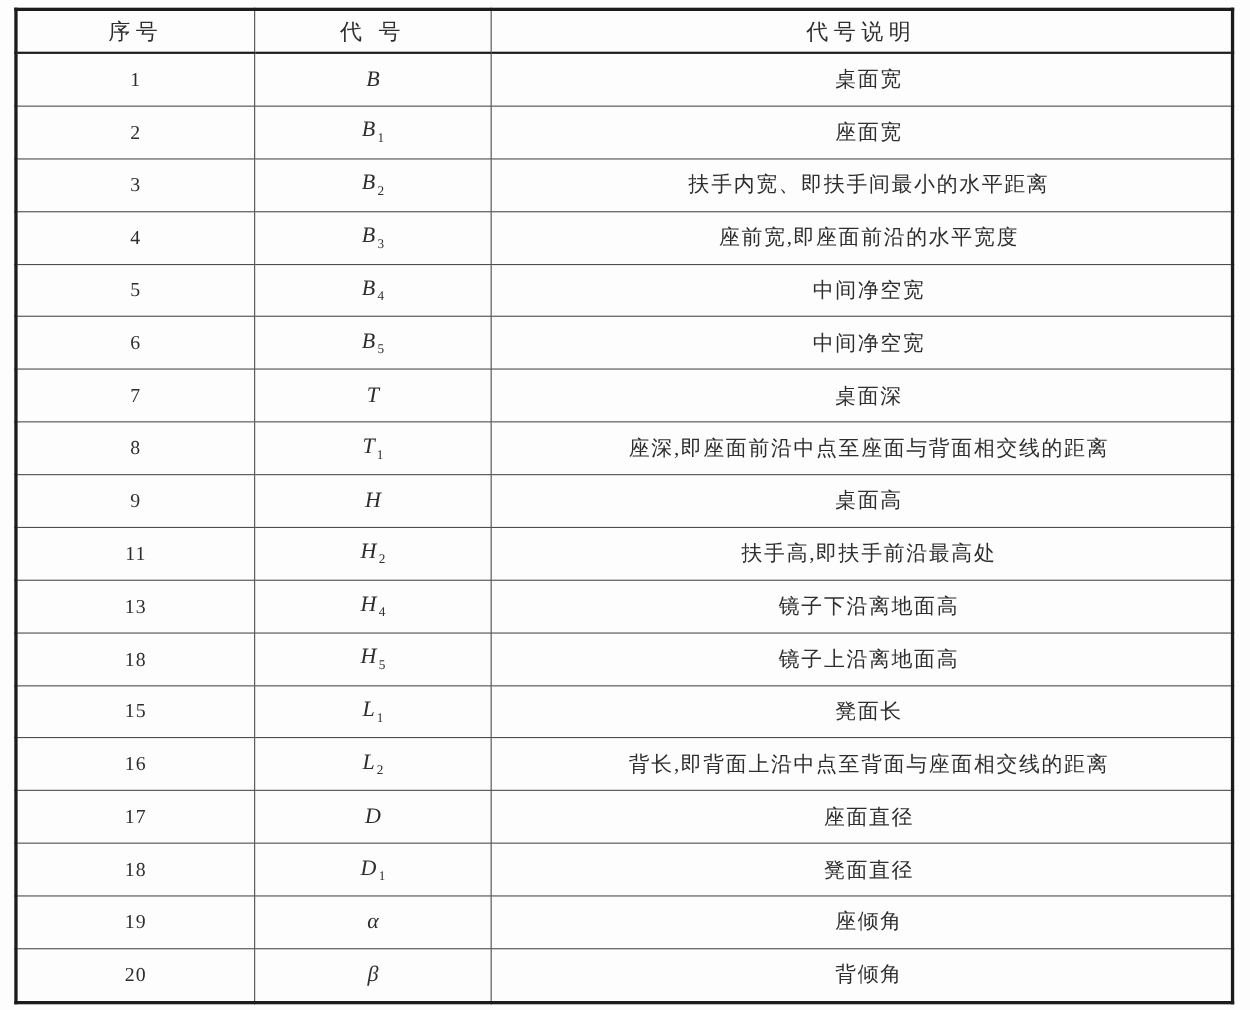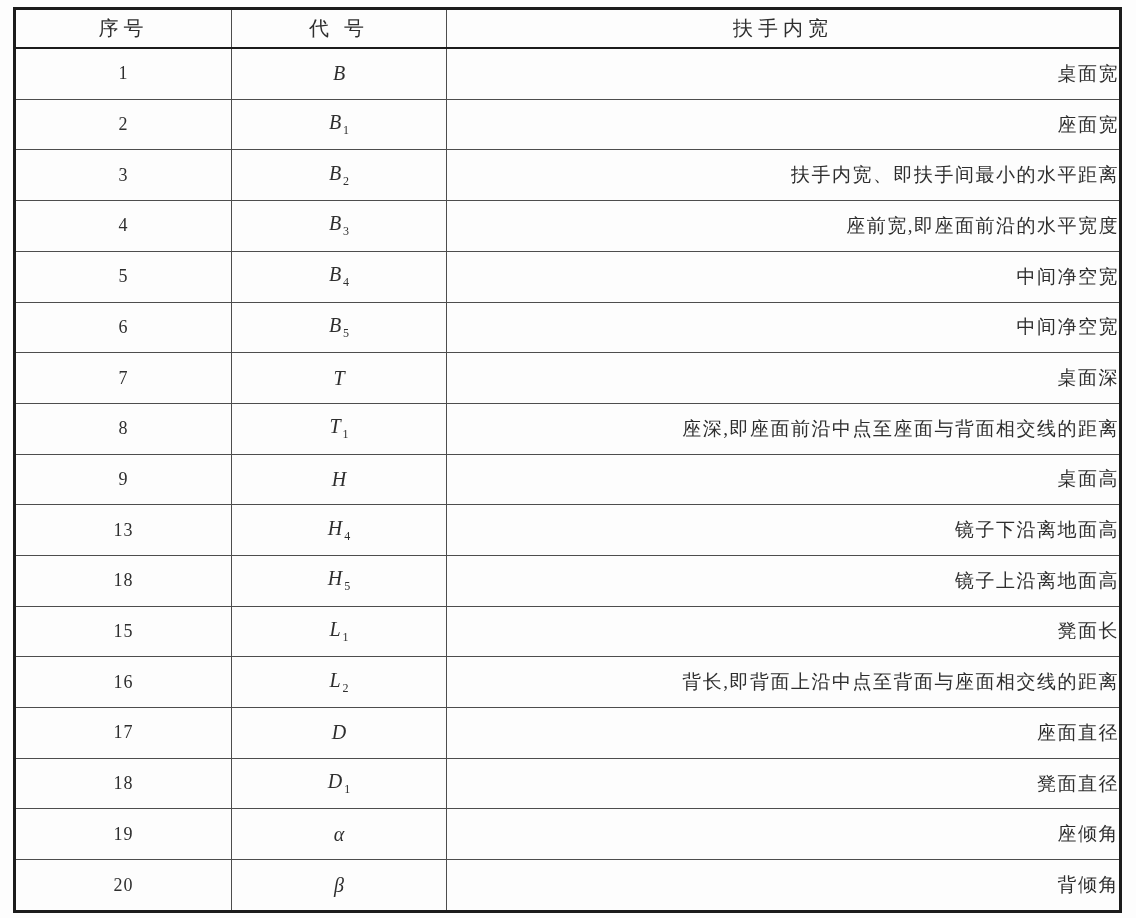--- a/index.html
+++ b/index.html
@@ -59,41 +59,41 @@
   .code-base {
     font-style: italic;
   }
   sub.code-sub {
     font-style: normal;
     font-size: 12px;
     vertical-align: sub;
     margin-left: 2px;
   }
   td.col-desc {
-    text-align: right;
+    text-align: center;
     padding-left: 14px;
     font-size: 19px;
     letter-spacing: 1.5px;
   }
 </style>
 </head>
 <body>
 
 <div class="page">
   <table class="spec-table">
     <colgroup>
       <col style="width:217px">
       <col style="width:215px">
       <col style="width:674px">
     </colgroup>
     <thead>
       <tr>
         <th>序号</th>
         <th>代 号</th>
-        <th>扶手内宽</th>
+        <th>代号说明</th>
       </tr>
     </thead>
     <tbody id="tbody">
         <tr>
           <td class="col-no">1</td>
           <td class="col-code"><span class="code-base">B</span></td>
           <td class="col-desc">桌面宽</td>
         </tr>
         <tr>
           <td class="col-no">2</td>
@@ -129,20 +129,25 @@
           <td class="col-no">8</td>
           <td class="col-code"><span class="code-base">T</span><sub class="code-sub">1</sub></td>
           <td class="col-desc">座深,即座面前沿中点至座面与背面相交线的距离</td>
         </tr>
         <tr>
           <td class="col-no">9</td>
           <td class="col-code"><span class="code-base">H</span></td>
           <td class="col-desc">桌面高</td>
         </tr>
         <tr>
+          <td class="col-no">11</td>
+          <td class="col-code"><span class="code-base">H</span><sub class="code-sub">2</sub></td>
+          <td class="col-desc">扶手高,即扶手前沿最高处</td>
+        </tr>
+        <tr>
           <td class="col-no">13</td>
           <td class="col-code"><span class="code-base">H</span><sub class="code-sub">4</sub></td>
           <td class="col-desc">镜子下沿离地面高</td>
         </tr>
         <tr>
           <td class="col-no">18</td>
           <td class="col-code"><span class="code-base">H</span><sub class="code-sub">5</sub></td>
           <td class="col-desc">镜子上沿离地面高</td>
         </tr>
         <tr>

